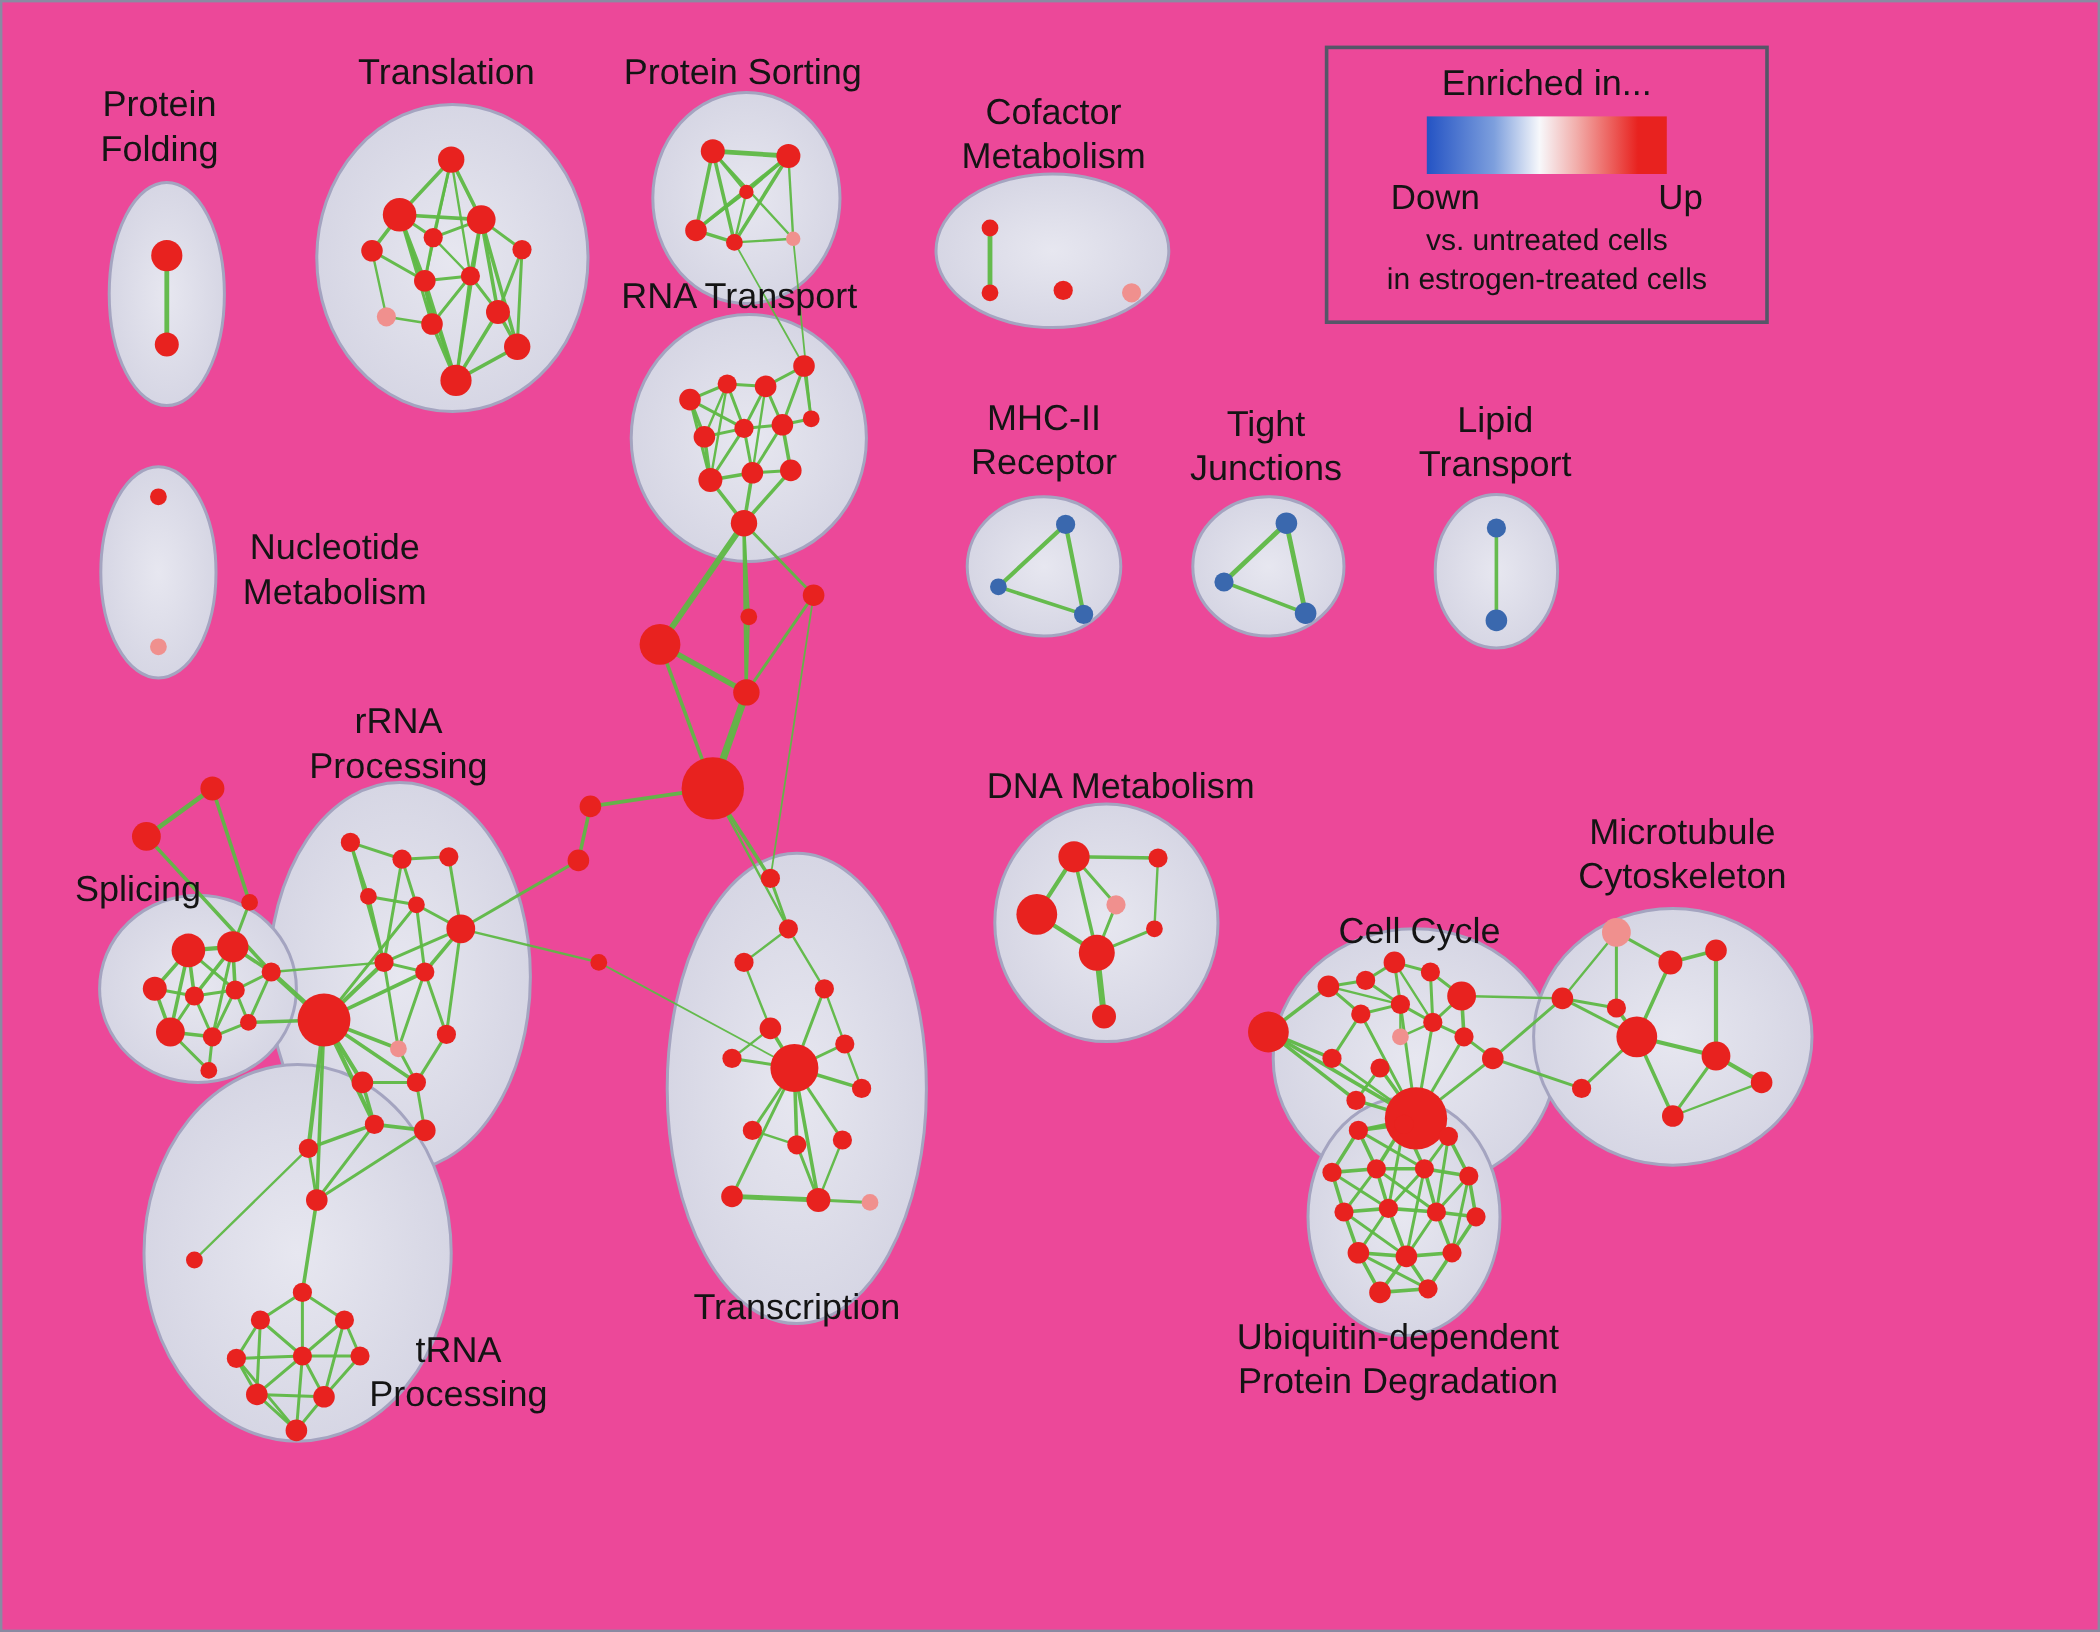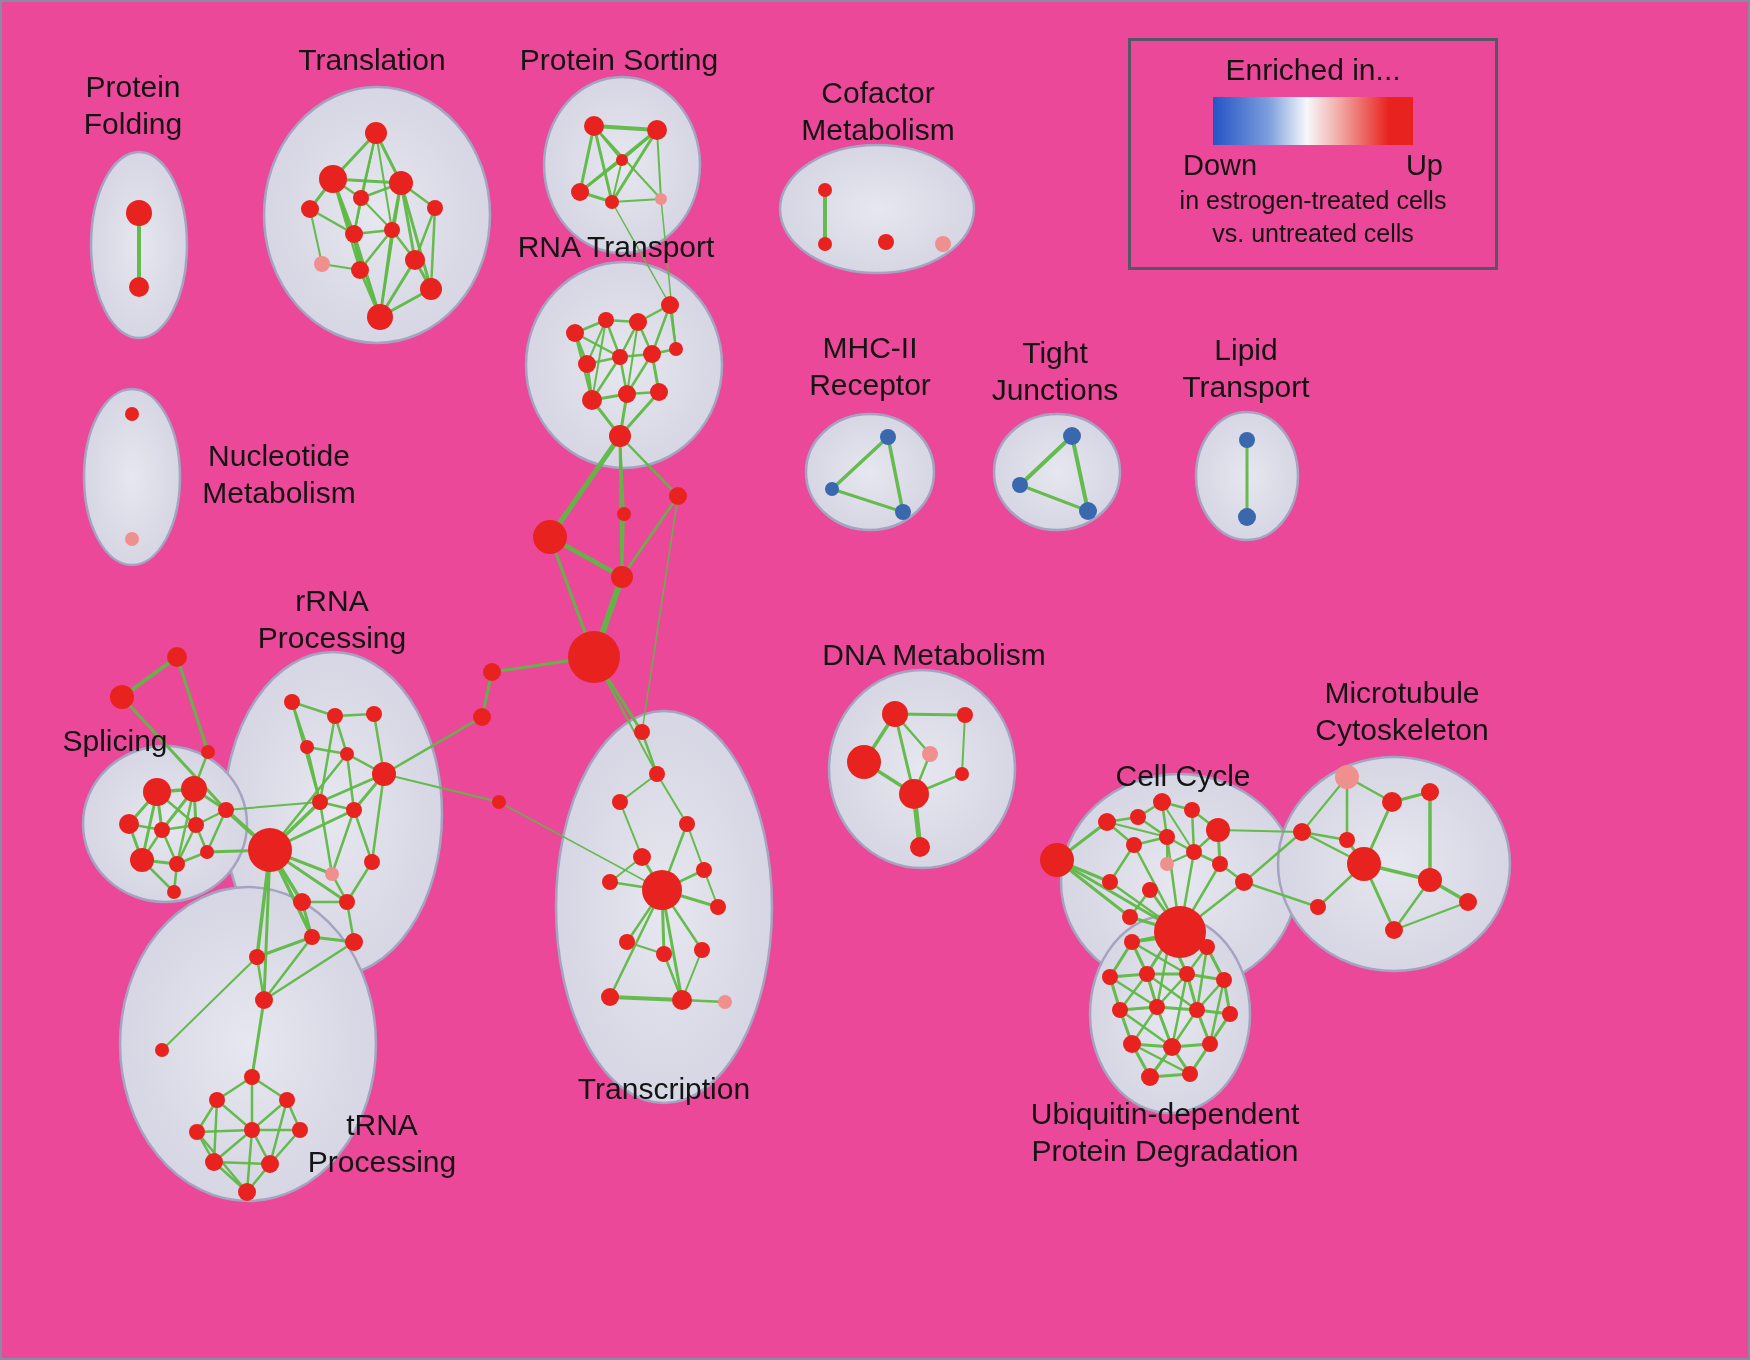--- a/index.html
+++ b/index.html
@@ -4,21 +4,21 @@
 <style>
   html,body{margin:0;padding:0;background:#ffffff;}
   .page{
     position:relative;width:1750px;height:1360px;
     background:#ec4899;border:2px solid #8a8aa2;box-sizing:border-box;
     font-family:"Liberation Sans",sans-serif;overflow:hidden;
   }
   svg.net{position:absolute;left:0;top:0;display:block;}
   .cluster-label{font-size:30px;fill:#141414;}
   .legend{
-    position:absolute;left:1126px;top:36px;width:370px;height:232px;
+    position:absolute;left:1102px;top:36px;width:370px;height:232px;
     border:3px solid #565668;box-sizing:border-box;text-align:center;color:#141414;
   }
   .legend-title{font-size:30px;margin-top:12px;}
   .legend-bar{
     width:200px;height:48px;margin:10px auto 0;
     background:linear-gradient(to right,#2453c4 0%,#7d9fdd 28%,#f7f8fb 47%,#f2b0ad 62%,#e8221f 88%,#e8221f 100%);
   }
   .legend-ends{display:flex;justify-content:space-between;padding:0 52px;font-size:29px;margin-top:4px;}
   .legend-caption{font-size:25px;line-height:1.32;margin-top:2px;}
 </style>
@@ -555,18 +555,18 @@
     </svg>
 
   <div class="legend">
     <div class="legend-title">Enriched in...</div>
     <div class="legend-bar" style="background: linear-gradient(to right, rgb(36, 83, 196) 0%, rgb(125, 159, 221) 28%, rgb(247, 248, 251) 47%, rgb(242, 176, 173) 62%, rgb(232, 34, 31) 88%, rgb(232, 34, 31) 100%);"></div>
     <div class="legend-ends">
       <span>Down</span>
       <span>Up</span>
     </div>
     <div class="legend-caption">
+      <div>vs. untreated cells</div>
       <div>in estrogen-treated cells</div>
-      <div>vs. untreated cells</div>
     </div>
   </div>
 
 </div>
 
 </body></html>

